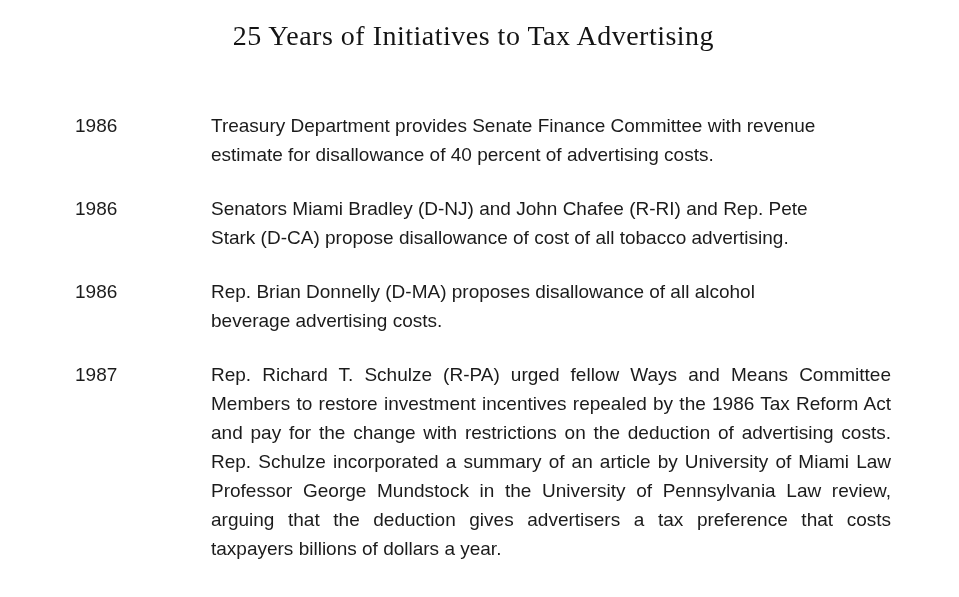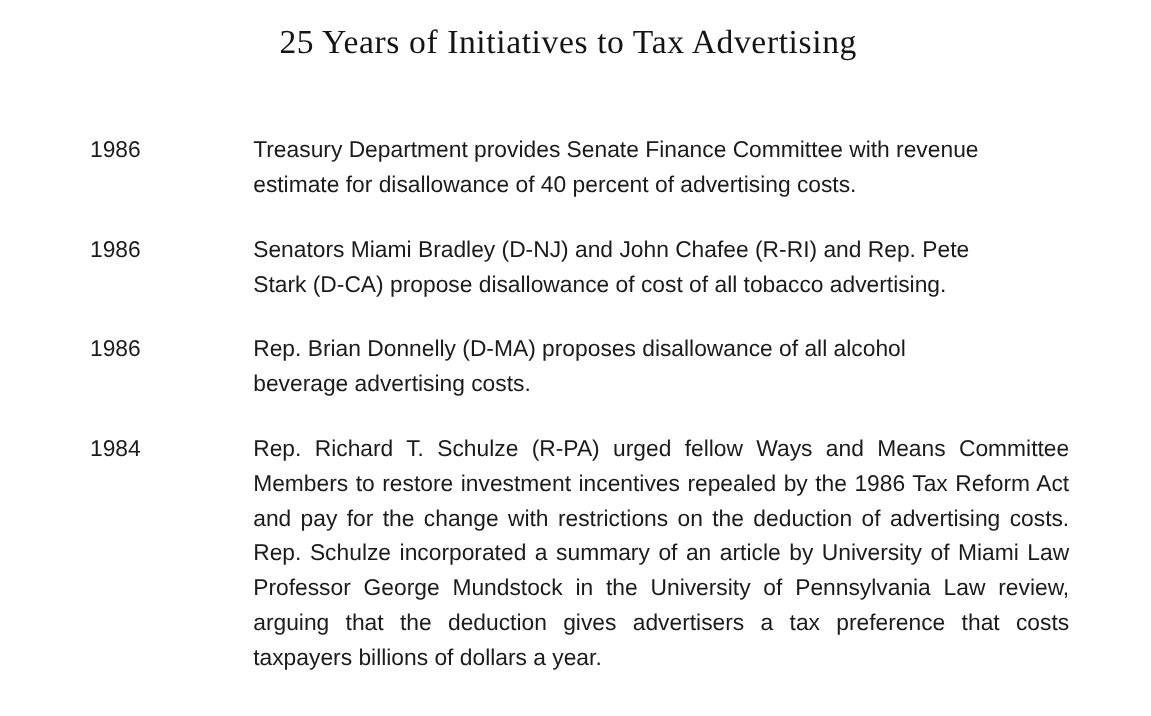--- a/index.html
+++ b/index.html
@@ -79,18 +79,18 @@
       <div class="entry-year">1986</div>
       <div class="entry-text">Senators Miami Bradley (D-NJ) and John Chafee (R-RI) and Rep. Pete Stark (D-CA) propose disallowance of cost of all tobacco advertising.</div>
     </div>
 
     <div class="timeline-entry">
       <div class="entry-year">1986</div>
       <div class="entry-text">Rep. Brian Donnelly (D-MA) proposes disallowance of all alcohol beverage advertising costs.</div>
     </div>
 
     <div class="timeline-entry">
-      <div class="entry-year">1984</div>
+      <div class="entry-year">1987</div>
       <div class="entry-text justified">Rep. Richard T. Schulze (R-PA) urged fellow Ways and Means Committee Members to restore investment incentives repealed by the 1986 Tax Reform Act and pay for the change with restrictions on the deduction of advertising costs. Rep. Schulze incorporated a summary of an article by University of Miami Law Professor George Mundstock in the University of Pennsylvania Law review, arguing that the deduction gives advertisers a tax preference that costs taxpayers billions of dollars a year.</div>
     </div>
 
   </div>
 </div>
 
 </body></html>

